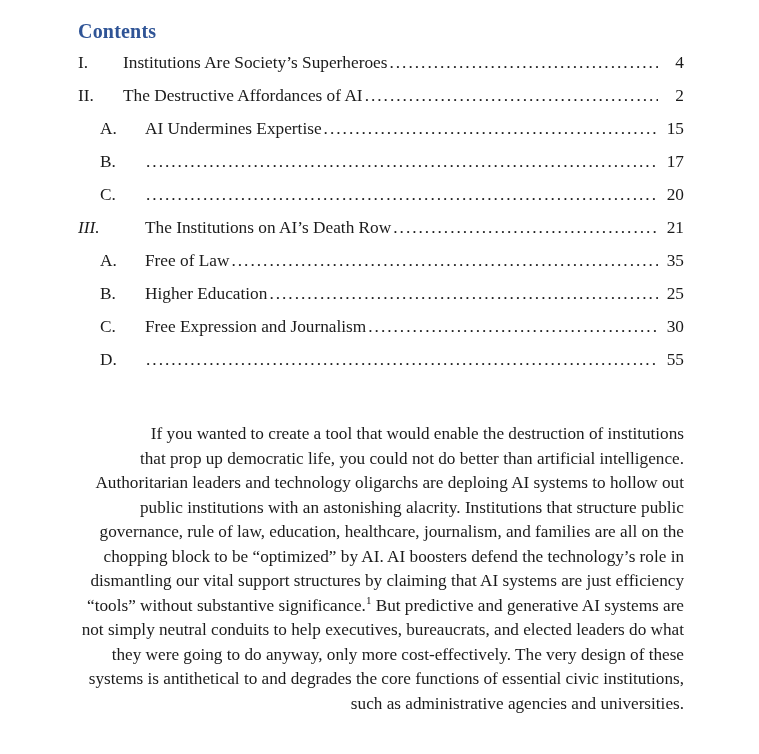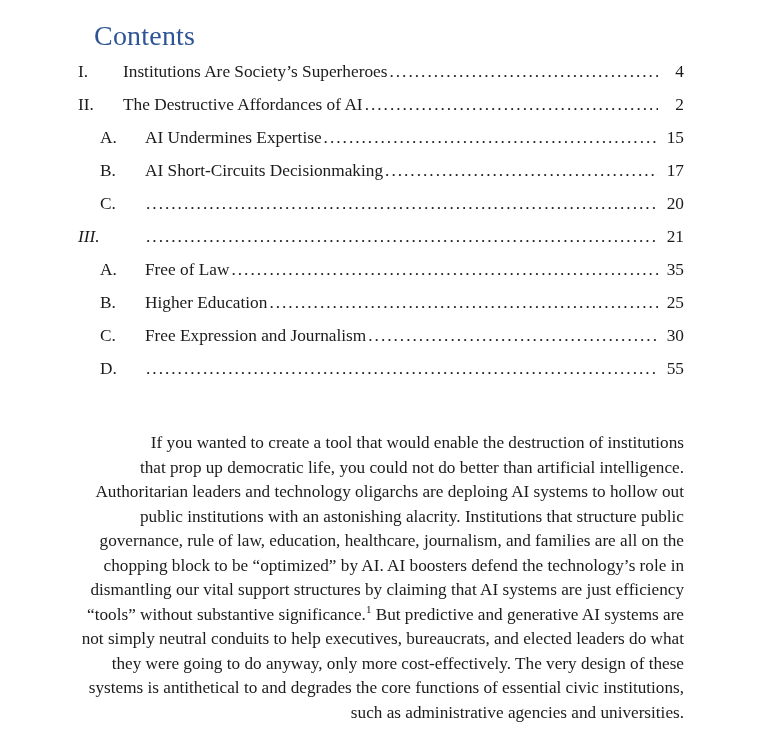--- a/index.html
+++ b/index.html
@@ -8,24 +8,24 @@
     width: 759px;
     height: 754px;
     box-sizing: border-box;
     background: #ffffff;
     padding: 20px 75px 0 78px;
     font-family: "Liberation Serif", "DejaVu Serif", serif;
     color: #1b1b1b;
     overflow: hidden;
   }
   .contents-heading {
-    font-size: 28px;
-    font-weight: 400;
+    font-size: 20px;
+    font-weight: 700;
     color: #2F5496;
-    margin: 0 0 10px 16px;
+    margin: 0 0 10px 0;
     letter-spacing: 0.2px;
   }
   .toc { display: block; }
   .toc-row {
     display: flex;
     align-items: baseline;
     font-size: 17.3px;
     margin-bottom: 13px;
     white-space: nowrap;
   }
@@ -79,31 +79,31 @@
         <span class="toc-page">2</span>
       </div>
       <div class="toc-row level2">
         <span class="toc-num">A.</span>
         <span class="toc-title">AI Undermines Expertise</span>
         <span class="leader"></span>
         <span class="toc-page">15</span>
       </div>
       <div class="toc-row level2">
         <span class="toc-num">B.</span>
-        <span class="toc-title">AI Short-Circuits Decisionmaking</span>
         <span class="leader"></span>
         <span class="toc-page">17</span>
       </div>
       <div class="toc-row level2">
         <span class="toc-num">C.</span>
         <span class="leader"></span>
         <span class="toc-page">20</span>
       </div>
       <div class="toc-row level1">
         <span class="toc-num">III.</span>
+        <span class="toc-title">The Institutions on AI’s Death Row</span>
         <span class="leader"></span>
         <span class="toc-page">21</span>
       </div>
       <div class="toc-row level2">
         <span class="toc-num">A.</span>
         <span class="toc-title">Free of Law</span>
         <span class="leader"></span>
         <span class="toc-page">35</span>
       </div>
       <div class="toc-row level2">

